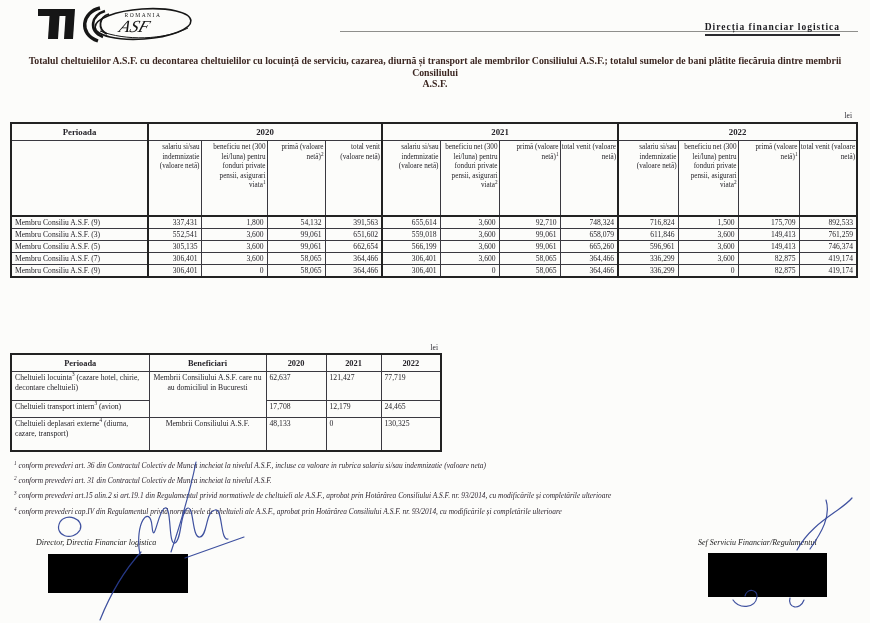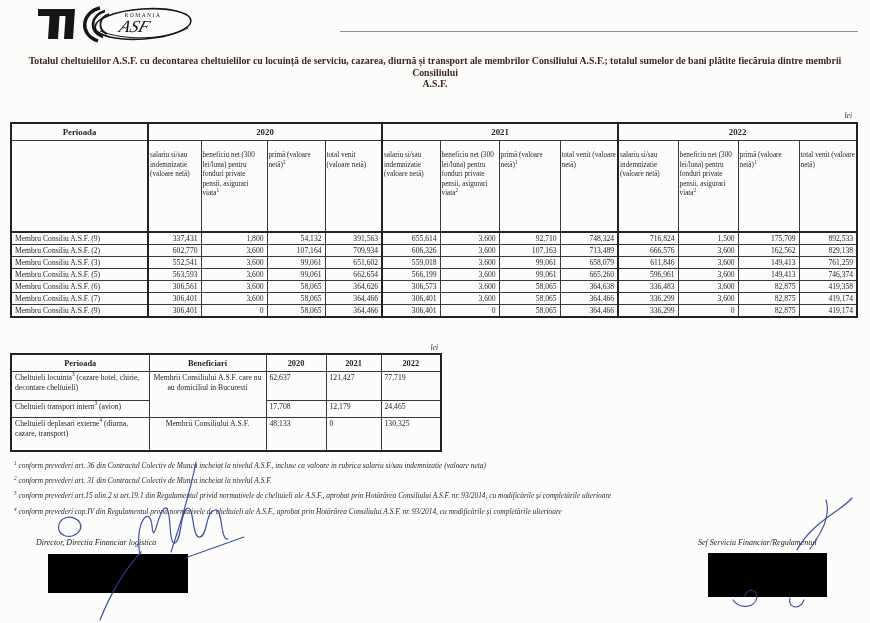--- a/index.html
+++ b/index.html
@@ -10,32 +10,32 @@
   #logo{position:absolute;left:30px;top:4px;}
   #dept{position:absolute;left:540px;top:16px;width:300px;text-align:right;}
   #dept span{display:inline-block;font-weight:bold;font-size:9.5px;letter-spacing:1px;color:#1d1d22;
              border-bottom:2px solid #2a2a2e;padding-bottom:2px;}
   #hdr-rule{position:absolute;left:340px;top:31px;width:518px;height:1px;background:#8f8f8c;}
 
   
   #title{position:absolute;left:28px;top:55px;width:814px;text-align:center;
          font-weight:bold;font-size:9.8px;line-height:11.5px;color:#3c2722;}
 
-  .lei{font-size:7.5px;color:#2a2830;font-style:italic;}
+  .lei{font-size:7.5px;color:#2a2830;}
   #lei-main{position:absolute;left:790px;top:111px;width:62px;text-align:right;}
 
   
   #main-wrap{position:absolute;left:10px;top:122px;width:848px;}
   table{border-collapse:collapse;table-layout:fixed;}
   #main-table{width:848px;border:2px solid #222;}
   #main-table th,#main-table td{border:1px solid #3a3940;overflow:hidden;}
   #main-table .year-h{font-weight:bold;font-size:8.8px;height:14px;text-align:center;}
   #main-table .perioada-h{font-weight:bold;font-size:8.8px;text-align:center;}
-  #main-table .sub-h{font-weight:normal;font-size:7.2px;line-height:9.6px;text-align:left;
-                     vertical-align:top;padding:10px 1px;height:70px;}
+  #main-table .sub-h{font-weight:normal;font-size:7.2px;line-height:9.6px;text-align:right;
+                     vertical-align:top;padding:2px 1px;height:70px;}
   #main-table thead{border-bottom:2px solid #222;}
   #main-table .group-start{border-left:2px solid #222;}
   #main-table td{font-size:7.6px;height:11px;line-height:11px;padding:0 3px;white-space:nowrap;}
   #main-table td.num{text-align:right;}
   #main-table td.rowlabel{text-align:left;}
   sup{font-size:5.2px;vertical-align:super;line-height:0;}
 
   
   #exp-wrap{position:absolute;left:10px;top:343px;width:430px;}
   #lei-exp{display:block;text-align:right;padding-right:2px;margin-bottom:1px;}
@@ -79,20 +79,23 @@
       <path d="M75,7 C61,11 58,27 73,33" stroke-width="2.6"></path>
       <path d="M79,10 C69,13 67,25 77,30" stroke-width="1.8"></path>
       <ellipse cx="113" cy="20" rx="48" ry="15" stroke-width="1.6" transform="rotate(-4 113 20)"></ellipse>
       <path d="M70,27 C95,37 135,36 158,24" stroke-width="1"></path>
     </g>
     <text x="113" y="13" text-anchor="middle" font-size="5.5" letter-spacing="1.5" fill="#161616" font-family="Liberation Serif, serif">ROMANIA</text>
     <text x="112" y="28" text-anchor="middle" font-size="17" font-style="italic" fill="#161616" transform="skewX(-18)" font-family="Liberation Serif, serif">ASF</text>
   </svg>
 
   <div id="hdr-rule"></div>
+  <div id="dept">
+    <span>Direcția financiar logistica</span>
+  </div>
 
   <div id="title">
     <span>Totalul cheltuielilor A.S.F. cu decontarea cheltuielilor cu locuință de serviciu, cazarea, diurnă și transport ale membrilor Consiliului A.S.F.; totalul sumelor de bani plătite fiecăruia dintre membrii Consiliului</span><br>
     <span>A.S.F.</span>
   </div>
 
   <div id="lei-main" class="lei">lei</div>
 
   <div id="main-wrap">
     <table id="main-table">
@@ -144,78 +147,48 @@
             <td class="num group-start">655,614</td>
             <td class="num">3,600</td>
             <td class="num">92,710</td>
             <td class="num">748,324</td>
             <td class="num group-start">716,824</td>
             <td class="num">1,500</td>
             <td class="num">175,709</td>
             <td class="num">892,533</td>
           </tr>
           <tr>
-            <td class="rowlabel">Membru Consiliu A.S.F. (2)</td>
-            <td class="num group-start">602,770</td>
-            <td class="num">3,600</td>
-            <td class="num">107,164</td>
-            <td class="num">709,934</td>
-            <td class="num group-start">606,326</td>
-            <td class="num">3,600</td>
-            <td class="num">107,163</td>
-            <td class="num">713,489</td>
-            <td class="num group-start">666,576</td>
-            <td class="num">3,600</td>
-            <td class="num">162,562</td>
-            <td class="num">829,138</td>
-          </tr>
-          <tr>
             <td class="rowlabel">Membru Consiliu A.S.F. (3)</td>
             <td class="num group-start">552,541</td>
             <td class="num">3,600</td>
             <td class="num">99,061</td>
             <td class="num">651,602</td>
             <td class="num group-start">559,018</td>
             <td class="num">3,600</td>
             <td class="num">99,061</td>
             <td class="num">658,079</td>
             <td class="num group-start">611,846</td>
             <td class="num">3,600</td>
             <td class="num">149,413</td>
             <td class="num">761,259</td>
           </tr>
           <tr>
             <td class="rowlabel">Membru Consiliu A.S.F. (5)</td>
-            <td class="num group-start">563,593</td>
+            <td class="num group-start">305,135</td>
             <td class="num">3,600</td>
             <td class="num">99,061</td>
             <td class="num">662,654</td>
             <td class="num group-start">566,199</td>
             <td class="num">3,600</td>
             <td class="num">99,061</td>
             <td class="num">665,260</td>
             <td class="num group-start">596,961</td>
             <td class="num">3,600</td>
             <td class="num">149,413</td>
             <td class="num">746,374</td>
-          </tr>
-          <tr>
-            <td class="rowlabel">Membru Consiliu A.S.F. (6)</td>
-            <td class="num group-start">306,561</td>
-            <td class="num">3,600</td>
-            <td class="num">58,065</td>
-            <td class="num">364,626</td>
-            <td class="num group-start">306,573</td>
-            <td class="num">3,600</td>
-            <td class="num">58,065</td>
-            <td class="num">364,638</td>
-            <td class="num group-start">336,483</td>
-            <td class="num">3,600</td>
-            <td class="num">82,875</td>
-            <td class="num">419,358</td>
           </tr>
           <tr>
             <td class="rowlabel">Membru Consiliu A.S.F. (7)</td>
             <td class="num group-start">306,401</td>
             <td class="num">3,600</td>
             <td class="num">58,065</td>
             <td class="num">364,466</td>
             <td class="num group-start">306,401</td>
             <td class="num">3,600</td>
             <td class="num">58,065</td>

